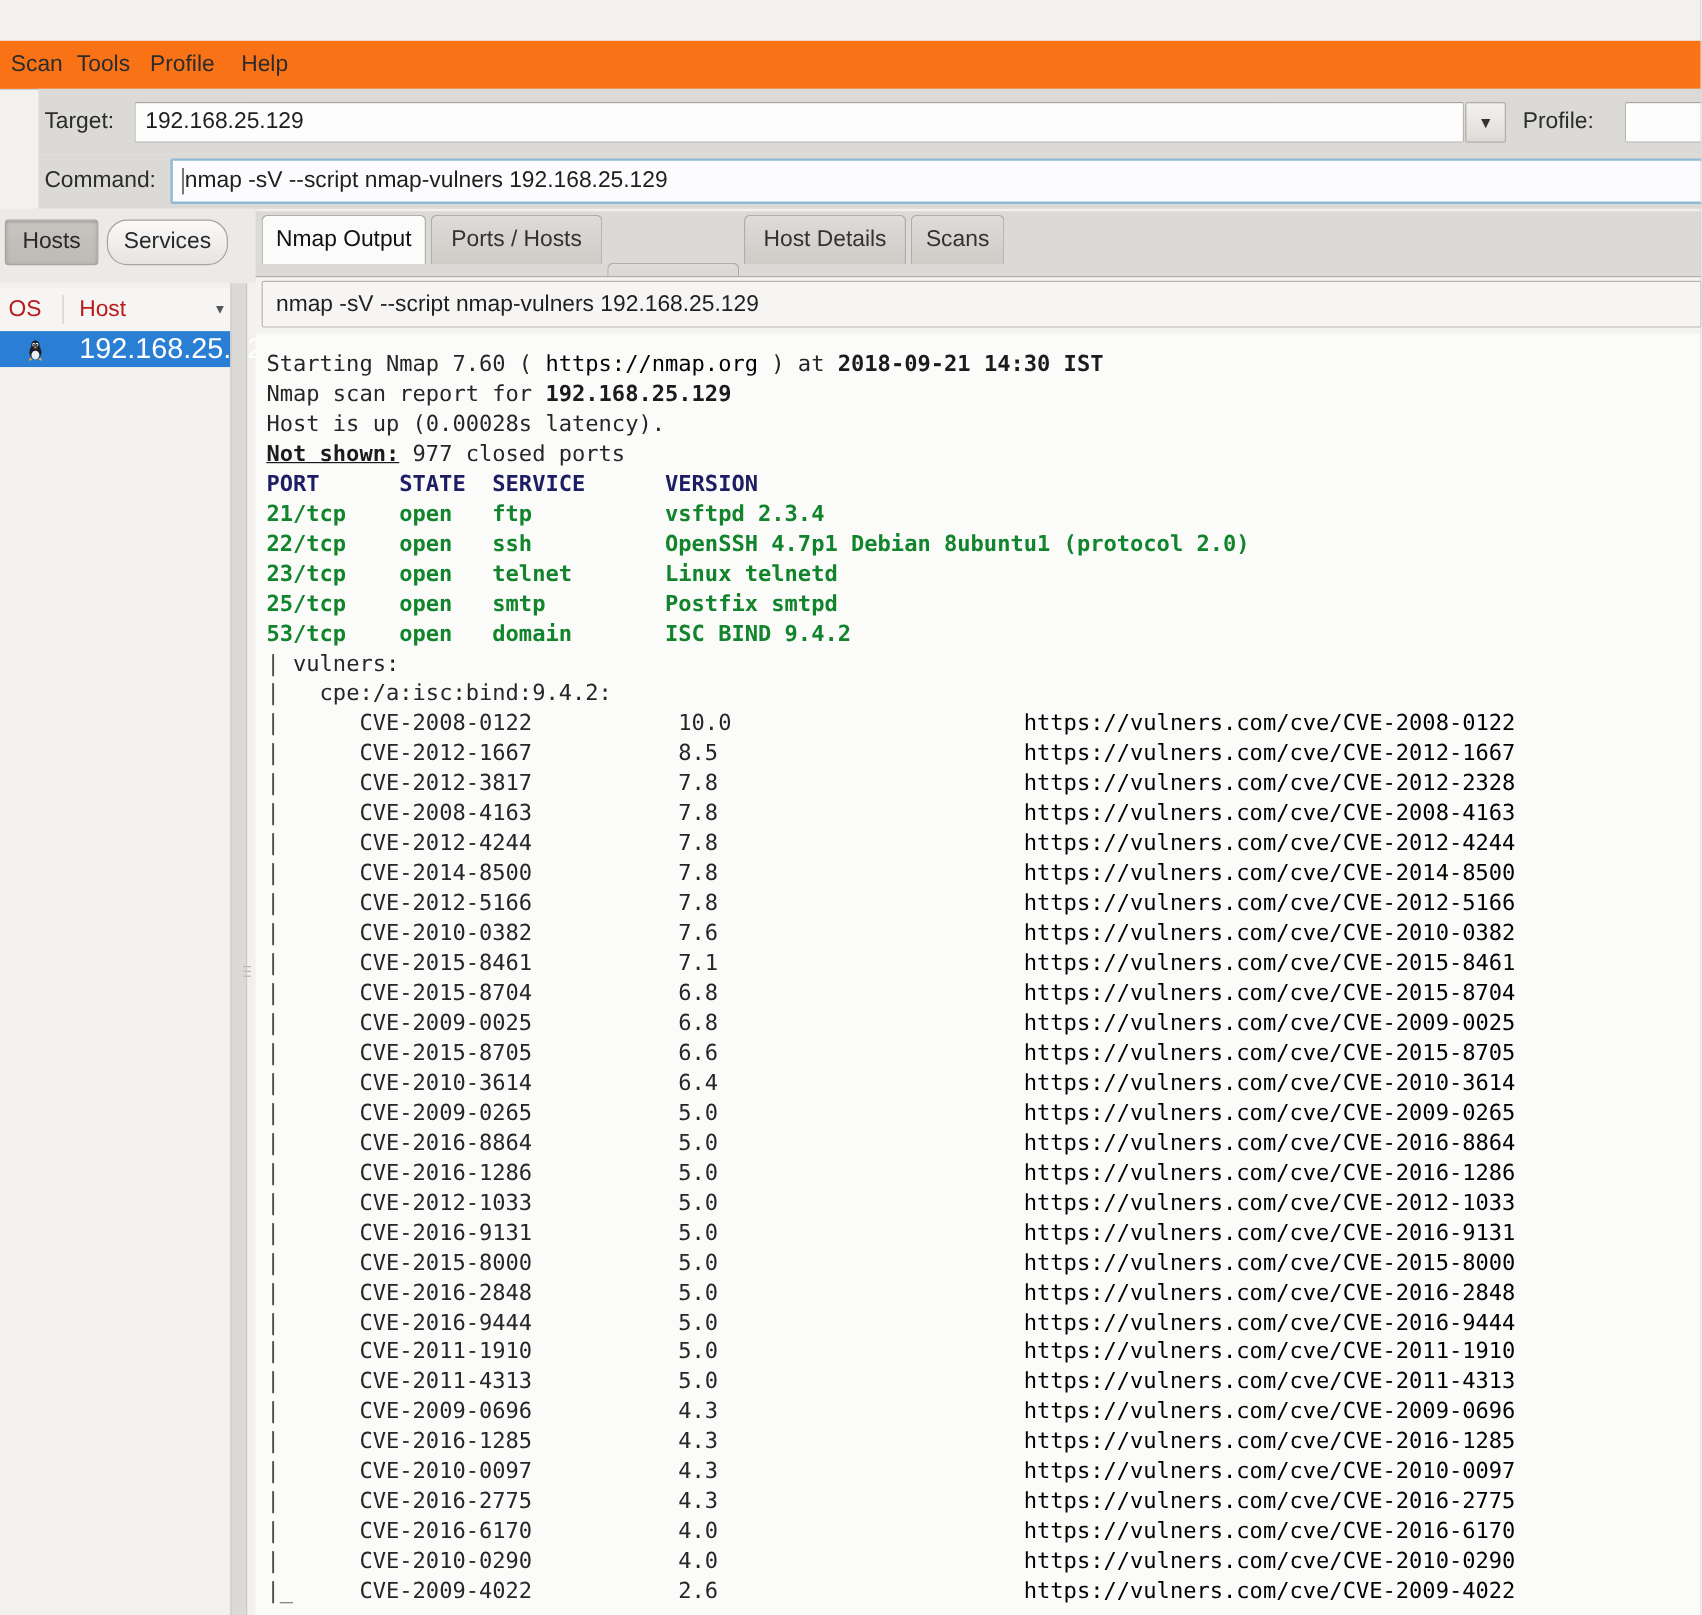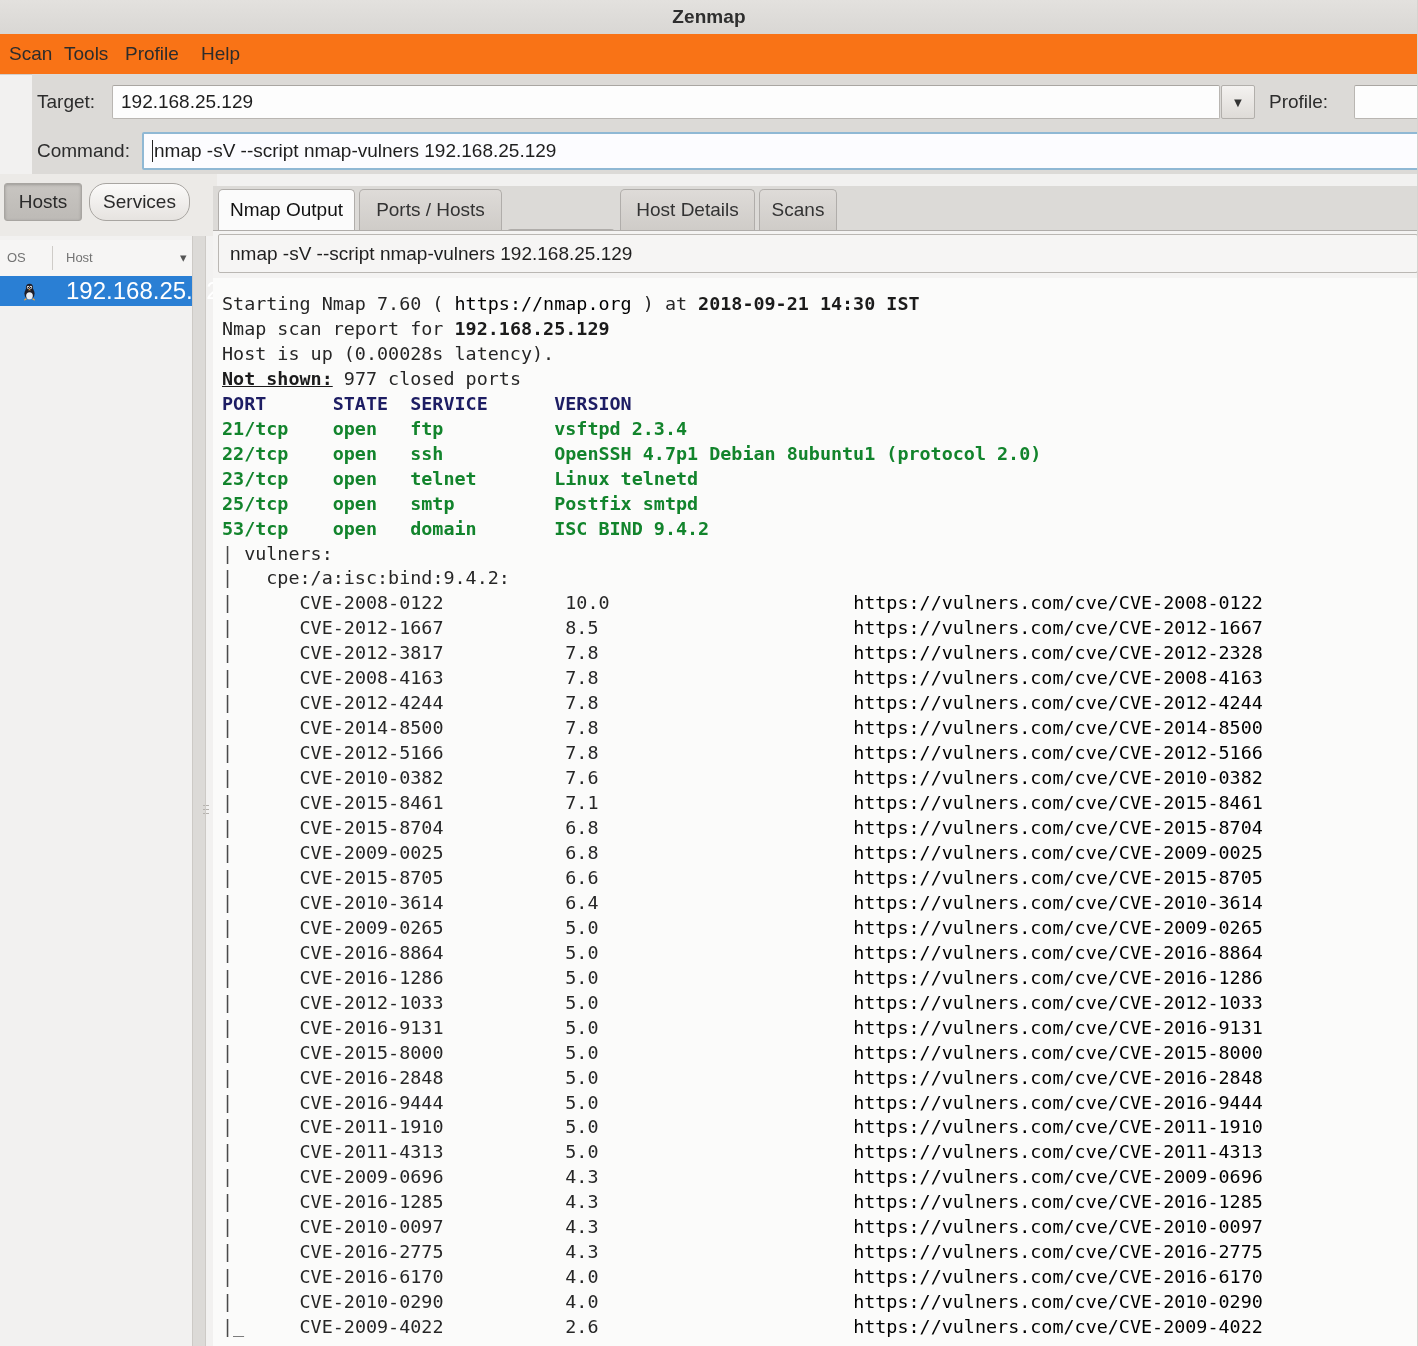--- a/index.html
+++ b/index.html
@@ -120,21 +120,21 @@
   }
 
   .hostlist-header {
     position: absolute; left: 0; top: 240px;
     width: 192px; height: 36px;
     background: #f6f5f4;
     border-bottom: 1px solid #cfccc8;
   }
   .hdr-cell {
     position: absolute; top: 0; line-height: 36px;
-    font-size: 13px; color: #737373;
+    font-size: 19px; color: #b91c1c;
   }
   .hdr-sep {
     position: absolute; top: 6px; width: 1px; height: 24px;
     background: #cfccc8;
   }
   .host-row {
     position: absolute; left: 0; top: 276px;
     width: 192px; height: 30px;
     background: #2a7fd4;
     display: flex; align-items: center;
@@ -168,21 +168,21 @@
     background: #b5b2ae; margin-bottom: 3px;
   }
   .vert-rule {
     position: absolute; top: 236px;
     width: 1px; height: 1110px;
     background: #cdcac6;
   }
 
   
   .tabstrip {
-    position: absolute; left: 213px; top: 186px;
+    position: absolute; left: 213px; top: 176px;
     width: 1205px; height: 60px;
     background: #dcdad7;
   }
   .tab {
     position: absolute; top: 3px;
     height: 41px;
     box-sizing: border-box;
     border: 1px solid #b0adaa;
     border-bottom: none;
     border-radius: 5px 5px 0 0;
@@ -247,23 +247,20 @@
   .right-edge {
     position: absolute; left: 1417px; top: 0;
     width: 1px; height: 1346px; background: #d6d3cf;
   }
 </style>
 </head>
 <body>
 
 <div id="app">
 
-  <div class="titlebar">
-    <div class="titlebar-text">Zenmap</div>
-  </div>
 
   <div class="menubar">
     <div class="menu-item" style="left:2px;">Scan</div>
     <div class="menu-item" style="left:57px;">Tools</div>
     <div class="menu-item" style="left:118px;">Profile</div>
     <div class="menu-item" style="left:194px;">Help</div>
   </div>
 
   <div class="toolrow" id="target-row">
     <div class="row-label" style="left:5px; top:18px;">Target:</div>

